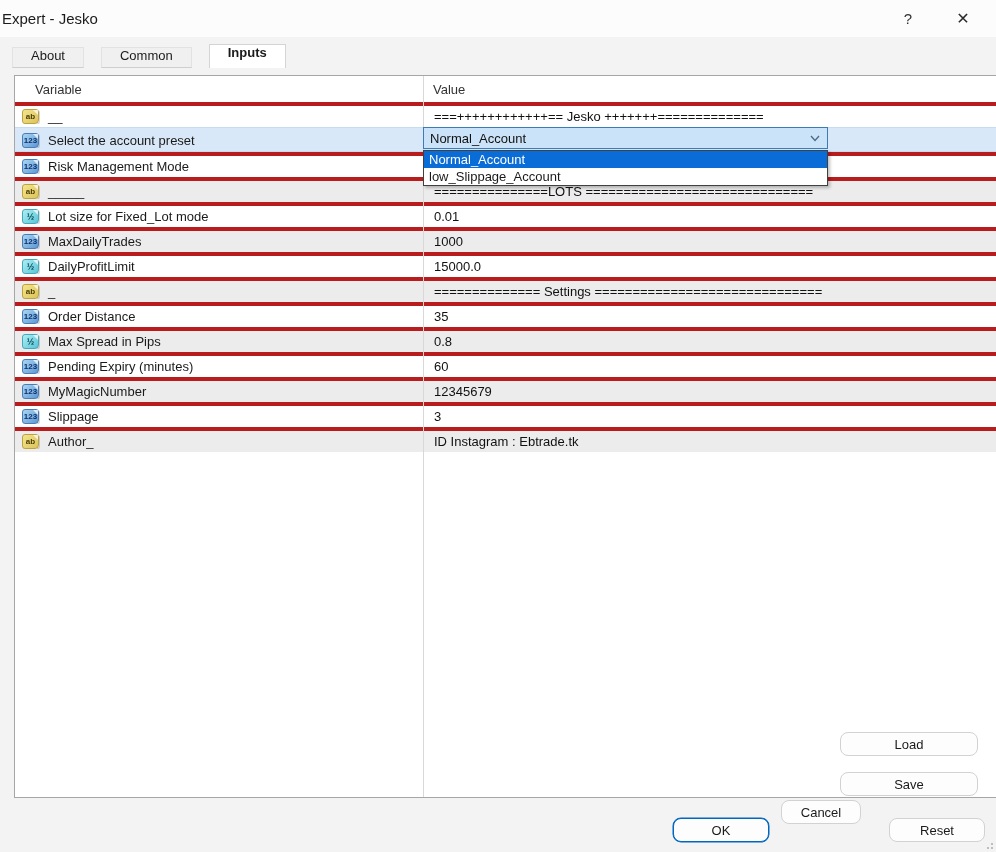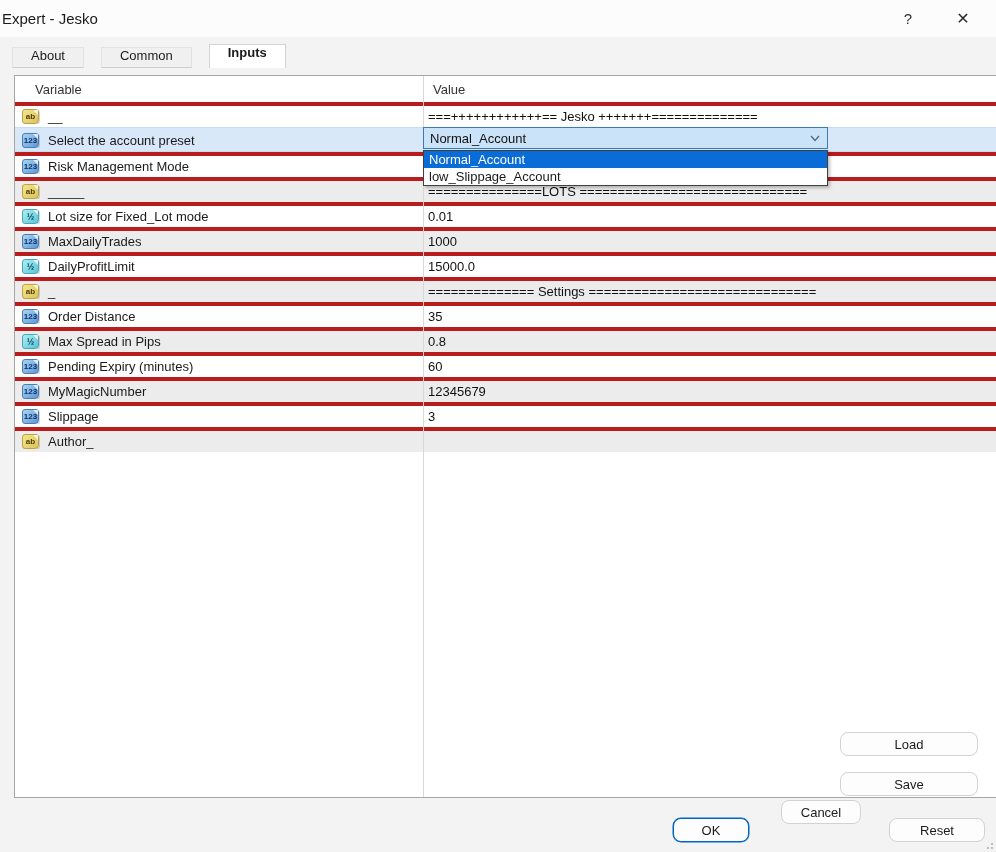--- a/index.html
+++ b/index.html
@@ -55,21 +55,21 @@
   .th-var { width:408px; padding:6px 0 0 20px; }
   .th-val { flex:1; padding:6px 0 0 10px; }
   .tbody { position:absolute; left:0; top:26px; right:0; }
   .t-row {
     height:25px; display:flex; align-items:center;
     border-top:4px solid #b91c1c; font-size:13px; background:#ffffff;
   }
   .t-row.stripe   { background:#ececec; }
   .t-row.selected { background:#d9e8f8; border-top:1px solid #c6dcf2; box-shadow:inset 0 -1px 0 #c6dcf2; }
   .cell-var { width:408px; display:flex; align-items:center; padding-left:7px; overflow:hidden; }
-  .cell-val { flex:1; padding-left:5px; overflow:hidden; white-space:nowrap; color:#111; }
+  .cell-val { flex:1; padding-left:11px; overflow:hidden; white-space:nowrap; color:#111; }
   .rlabel { margin-left:9px; white-space:nowrap; }
 
   
   .picon {
     width:17px; height:15px; flex:0 0 17px;
     border-radius:3px 3px 4px 3px;
     display:flex; align-items:center; justify-content:center;
     font-size:8px; font-weight:bold; position:relative;
     box-shadow:1px 1px 0 rgba(0,0,0,0.15);
   }
@@ -102,21 +102,21 @@
 
   
   .btn {
     position:absolute; height:24px; background:#fdfdfd;
     border:1px solid #d2d2d2; border-radius:8px;
     display:flex; align-items:center; justify-content:center;
     font-size:13px; color:#1a1a1a; cursor:default;
   }
   .btn-load  { left:840px; top:732px; width:138px; }
   .btn-save  { left:840px; top:772px; width:138px; }
-  .btn-ok    { left:673px; top:818px; width:76px; border:1px solid #0067c0; box-shadow:0 0 0 0.5px #0067c0; }
+  .btn-ok    { left:673px; top:818px; width:96px; border:1px solid #0067c0; box-shadow:0 0 0 0.5px #0067c0; }
   .btn-cancel{ left:781px; top:800px; width:80px; }
   .btn-reset { left:889px; top:818px; width:96px; }
 
   
   .grip { position:absolute; right:3px; bottom:3px; width:10px; height:10px; }
   .grip i { position:absolute; width:2px; height:2px; background:#bdbdbd; }
   .grip i:nth-child(1){ right:0; bottom:0; }
   .grip i:nth-child(2){ right:4px; bottom:0; }
   .grip i:nth-child(3){ right:0; bottom:4px; }
 </style>
@@ -238,20 +238,21 @@
             <span class="picon num">123</span>
             <span class="rlabel">Slippage</span>
           </div>
           <div class="cell-val">3</div>
         </div>
         <div class="t-row stripe">
           <div class="cell-var">
             <span class="picon ab">ab</span>
             <span class="rlabel">Author_</span>
           </div>
+          <div class="cell-val">ID Instagram : Ebtrade.tk</div>
         </div>
       </div>
     <div class="col-divider"></div>
   </div>
 
   <div class="combo">
     <span class="combo-value">Normal_Account</span>
     <svg class="combo-chevron" width="10" height="7" viewBox="0 0 10 7">
       <polyline points="1,1 5,5.5 9,1" fill="none" stroke="#4a6a8a" stroke-width="1.3"></polyline>
     </svg>

